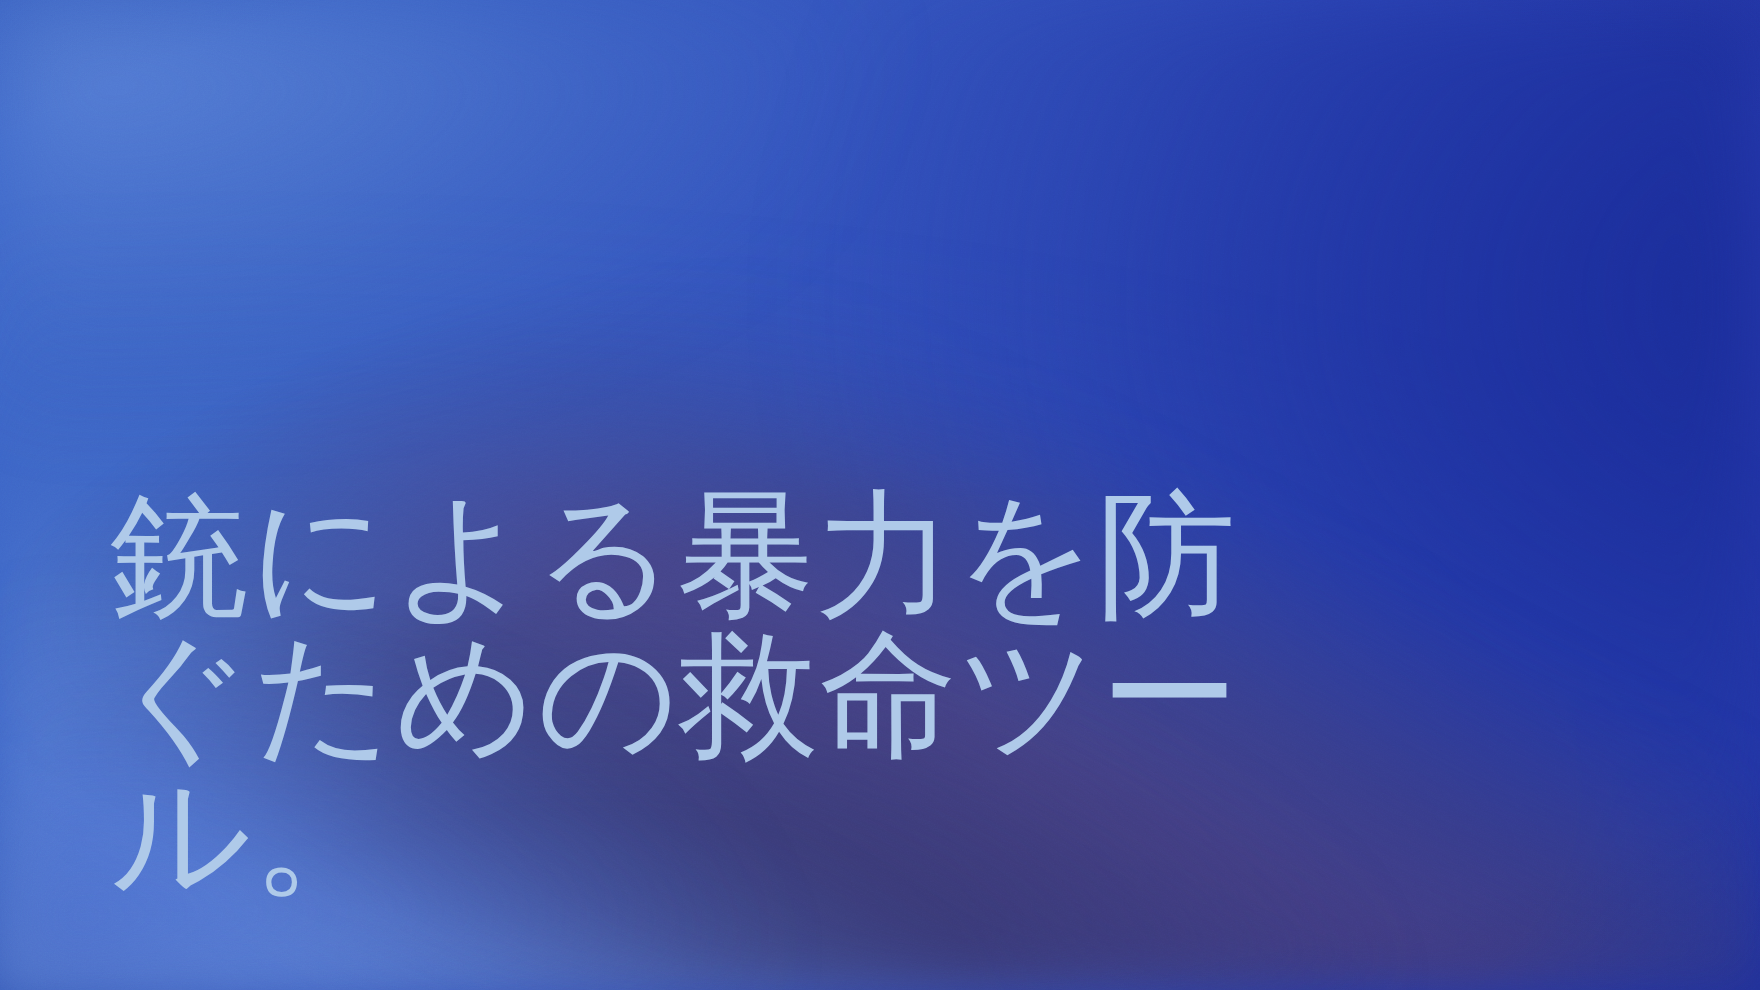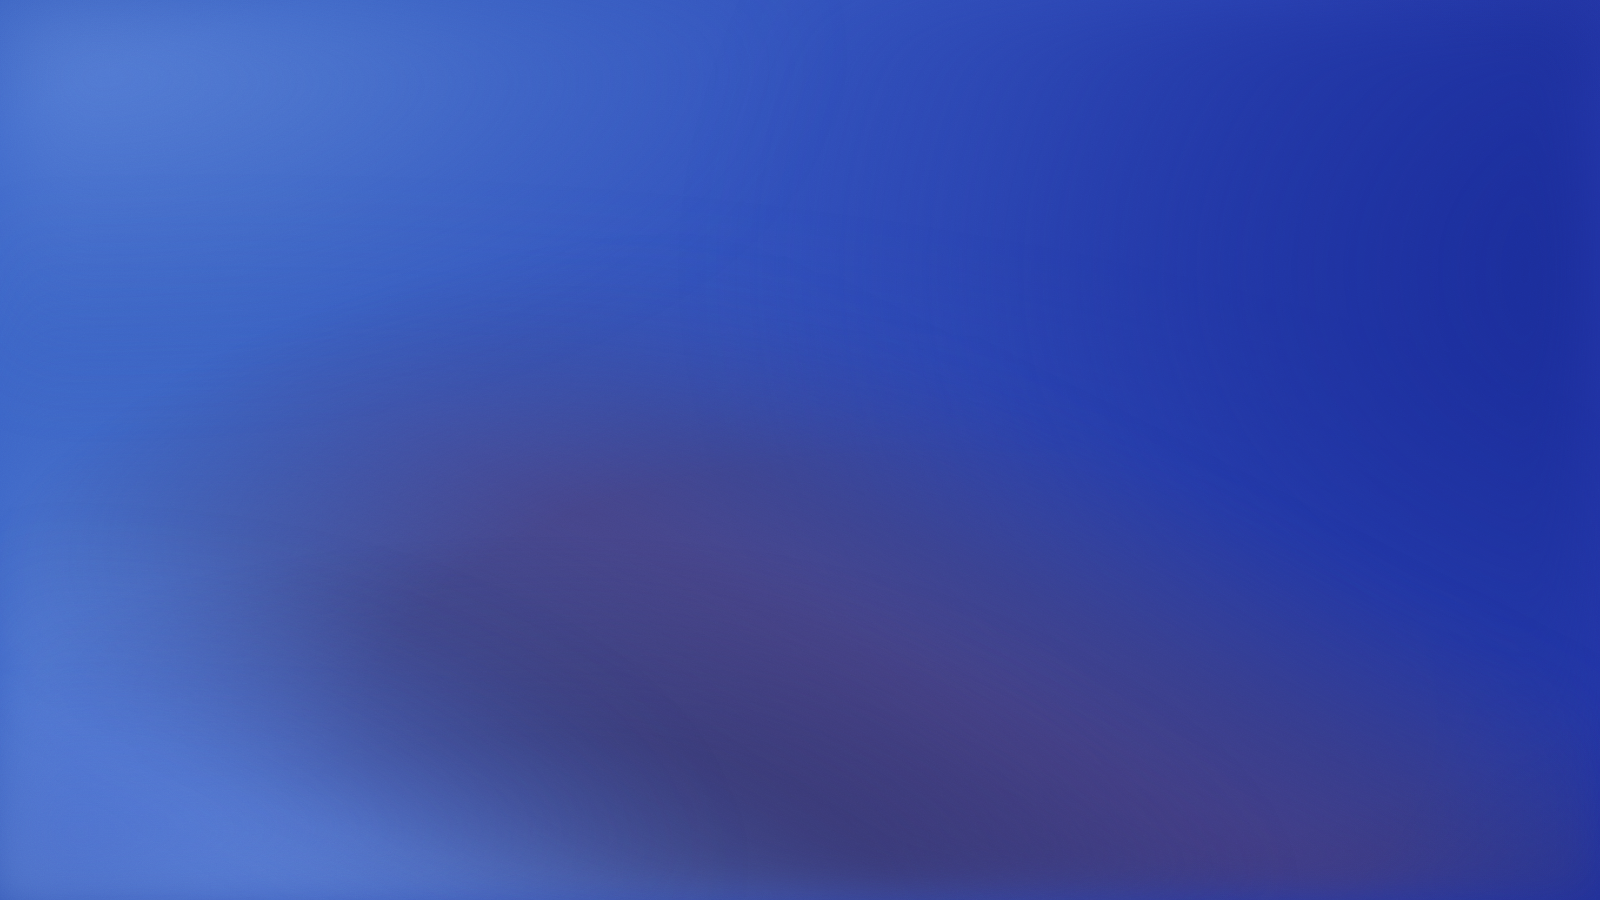--- a/index.html
+++ b/index.html
@@ -173,14 +173,17 @@
   <div class="bg-layer" id="bg-grain">
     <svg xmlns="http://www.w3.org/2000/svg" width="1600" height="900" aria-hidden="true">
       <filter id="grainFilter">
         <feTurbulence type="fractalNoise" baseFrequency="0.85" numOctaves="3" stitchTiles="stitch"></feTurbulence>
         <feColorMatrix type="saturate" values="0"></feColorMatrix>
       </filter>
       <rect width="100%" height="100%" filter="url(#grainFilter)"></rect>
     </svg>
   </div>
 
+  <h1 id="headline" style="color: rgb(175, 202, 233);">銃による暴力を防
+ぐための救命ツー
+ル。</h1>
 
 </div>
 
 </body></html>

